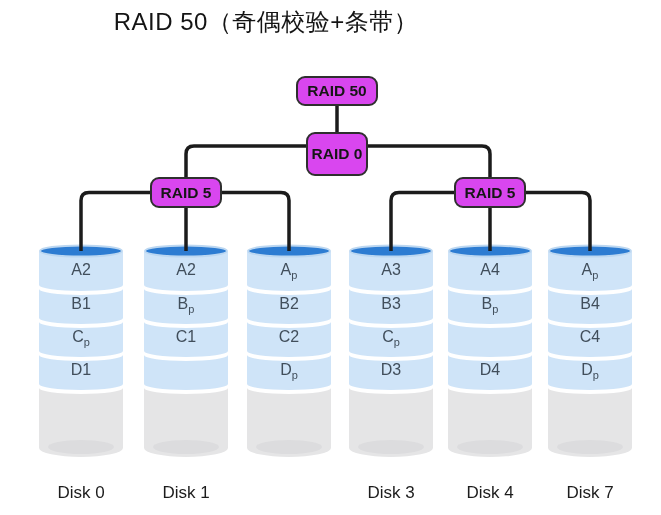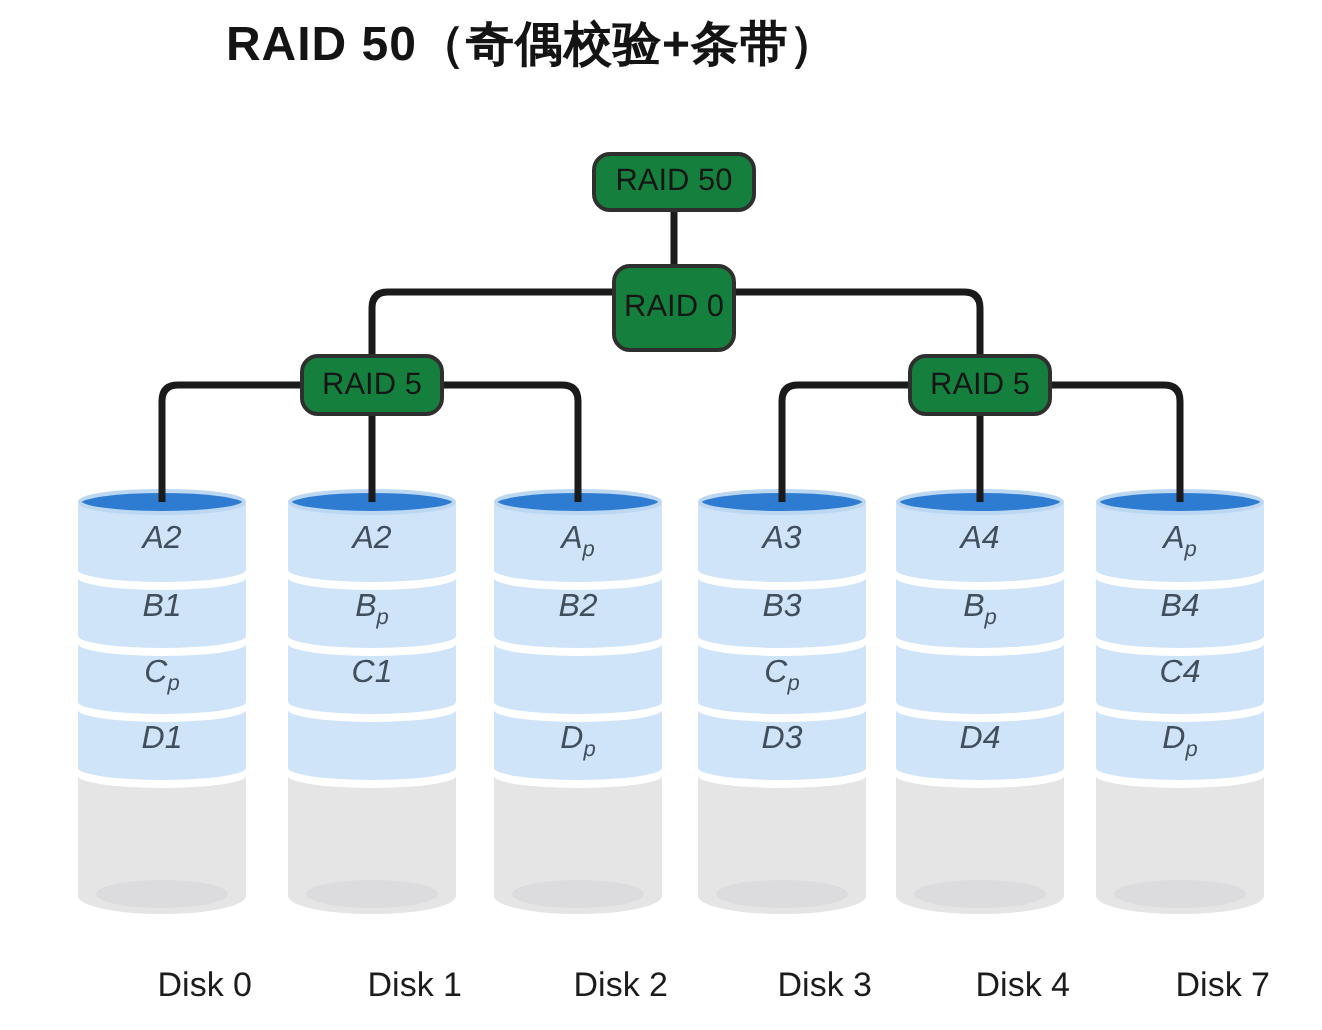--- a/index.html
+++ b/index.html
@@ -2,37 +2,37 @@
 <html><head>
 <meta charset="utf-8">
 <style>
   html,body{margin:0;padding:0;background:#ffffff;}
   .stage{
     position:relative;width:661px;height:515px;background:#ffffff;overflow:hidden;
     font-family:"Liberation Sans","DejaVu Sans",sans-serif;
   }
   .title{
     position:absolute;top:6px;left:0;width:532px;text-align:center;
-    font-size:24px;font-weight:700;color:#141414;letter-spacing:.5px;
+    font-size:24px;font-weight:400;color:#141414;letter-spacing:.5px;
   }
   .canvas{position:absolute;top:0;left:0;z-index:1;}
   .node{
     position:absolute;z-index:3;box-sizing:border-box;
-    background:#15803d;border:2.5px solid #2f2f2f;border-radius:9px;
+    background:#d946ef;border:2.5px solid #2f2f2f;border-radius:9px;
     display:flex;align-items:center;justify-content:center;
-    font-size:15.5px;color:#161616;
+    font-size:15.5px;color:#161616;font-weight:bold;
   }
   .blk{
     position:absolute;z-index:2;width:84px;height:22px;line-height:22px;
-    text-align:center;font-size:16px;color:#414e5b;font-style:italic;
+    text-align:center;font-size:16px;color:#414e5b;
   }
   .blk sub{font-size:11px;line-height:0;}
   .dname{
     position:absolute;z-index:2;top:482px;width:90px;height:22px;line-height:22px;
-    text-align:right;font-size:17px;color:#1c1c1c;
+    text-align:center;font-size:17px;color:#1c1c1c;
   }
 </style>
 </head>
 <body>
 
 <div class="stage">
 
   <div class="title">RAID 50（奇偶校验+条带）</div>
 
   <svg class="canvas" width="661" height="515" viewBox="0 0 661 515">
@@ -119,36 +119,36 @@
   <div class="blk" style="left:39px;top:293px"><span>B1</span><sub></sub></div>
   <div class="blk" style="left:39px;top:326px"><span>C</span><sub>p</sub></div>
   <div class="blk" style="left:39px;top:359px"><span>D1</span><sub></sub></div>
 
   <div class="blk" style="left:144px;top:259px"><span>A2</span><sub></sub></div>
   <div class="blk" style="left:144px;top:293px"><span>B</span><sub>p</sub></div>
   <div class="blk" style="left:144px;top:326px"><span>C1</span><sub></sub></div>
 
   <div class="blk" style="left:247px;top:259px"><span>A</span><sub>p</sub></div>
   <div class="blk" style="left:247px;top:293px"><span>B2</span><sub></sub></div>
+  <div class="blk" style="left:247px;top:326px"><span>C2</span><sub></sub></div>
   <div class="blk" style="left:247px;top:359px"><span>D</span><sub>p</sub></div>
 
   <div class="blk" style="left:349px;top:259px"><span>A3</span><sub></sub></div>
   <div class="blk" style="left:349px;top:293px"><span>B3</span><sub></sub></div>
   <div class="blk" style="left:349px;top:326px"><span>C</span><sub>p</sub></div>
   <div class="blk" style="left:349px;top:359px"><span>D3</span><sub></sub></div>
 
   <div class="blk" style="left:448px;top:259px"><span>A4</span><sub></sub></div>
   <div class="blk" style="left:448px;top:293px"><span>B</span><sub>p</sub></div>
   <div class="blk" style="left:448px;top:359px"><span>D4</span><sub></sub></div>
 
   <div class="blk" style="left:548px;top:259px"><span>A</span><sub>p</sub></div>
   <div class="blk" style="left:548px;top:293px"><span>B4</span><sub></sub></div>
   <div class="blk" style="left:548px;top:326px"><span>C4</span><sub></sub></div>
   <div class="blk" style="left:548px;top:359px"><span>D</span><sub>p</sub></div>
 
   <div class="dname" style="left:36px">Disk 0</div>
   <div class="dname" style="left:141px">Disk 1</div>
-  <div class="dname" style="left:244px">Disk 2</div>
   <div class="dname" style="left:346px">Disk 3</div>
   <div class="dname" style="left:445px">Disk 4</div>
   <div class="dname" style="left:545px">Disk 7</div>
 
 </div>
 
 </body></html>

